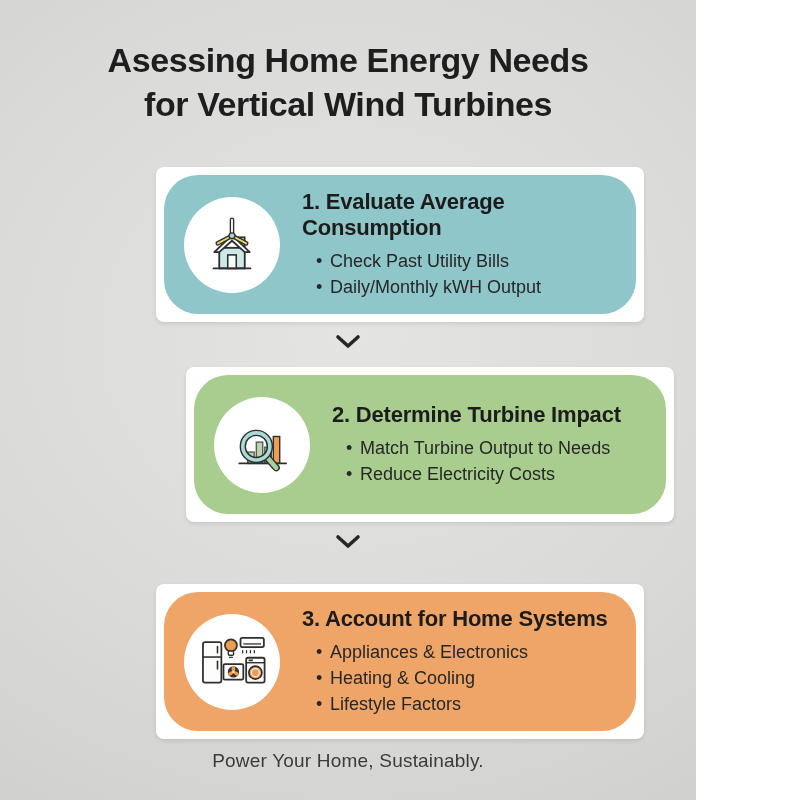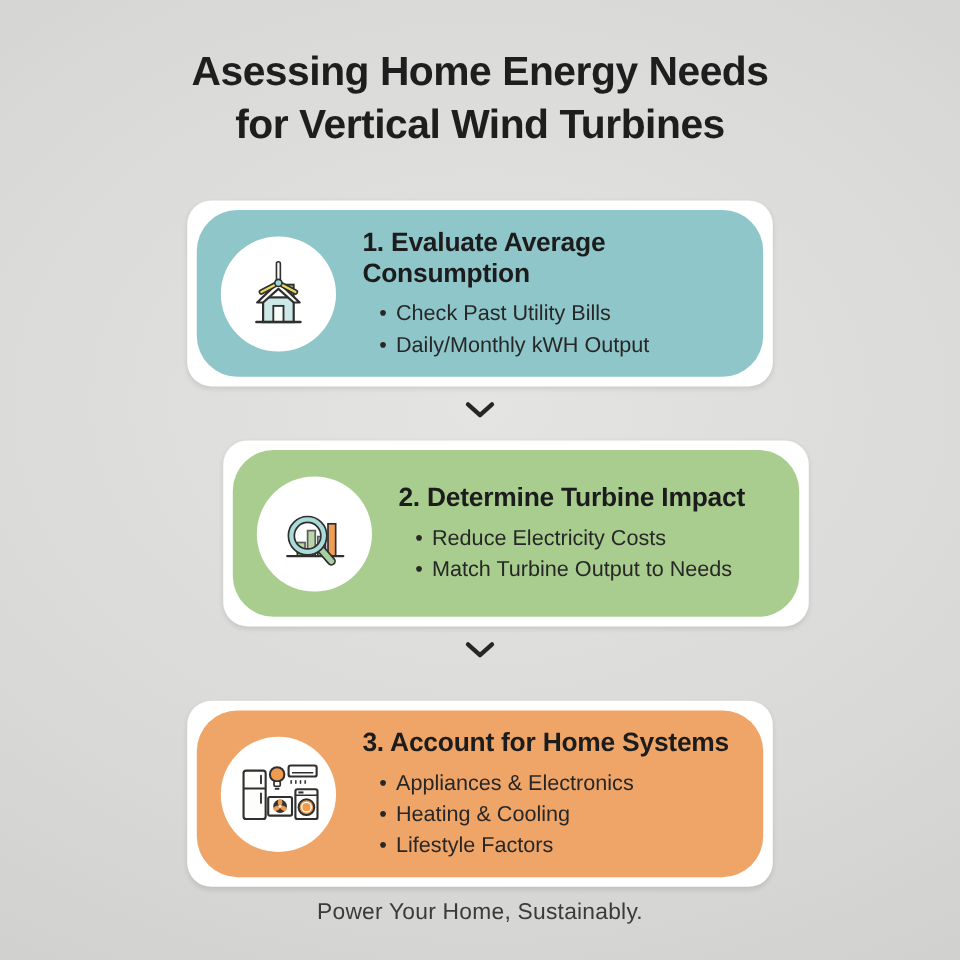--- a/index.html
+++ b/index.html
@@ -1,28 +1,28 @@
 <!DOCTYPE html>
 <html><head>
 <meta charset="utf-8">
 <style>
   html,body { margin:0; padding:0; }
   .stage {
-    position:relative; width:800px; height:800px; overflow:hidden;
+    position:relative; width:696px; height:800px; overflow:hidden;
     font-family:"Liberation Sans", sans-serif;
     background: radial-gradient(ellipse 120% 90% at 50% 42%, #e4e4e2 0%, #d9d9d7 50%, #c9c9c7 100%);
   }
   .title {
     position:absolute; top:38px; left:0; right:0;
     text-align:center; font-size:34px; font-weight:700; color:#1e1e1e;
     line-height:44px; letter-spacing:-0.4px;
   }
   .card {
     position:absolute; left:156px; width:488px; height:155px;
-    background:#ffffff; border-radius:20px; padding:8px; box-sizing:border-box;
+    background:#ffffff; border-radius:8px; padding:8px; box-sizing:border-box;
     box-shadow:0 2px 4px rgba(0,0,0,0.10);
   }
   .card-inner {
     width:100%; height:100%; border-radius:34px;
     display:flex; align-items:center;
   }
   .icon-circle {
     flex:none; width:96px; height:96px; margin-left:20px;
     border-radius:50%; background:#ffffff;
     display:flex; align-items:center; justify-content:center;
@@ -105,22 +105,22 @@
             <line x1="54" y1="64" x2="68" y2="80" stroke="#a8cfa0" stroke-width="6.5" stroke-linecap="round"></line>
             <circle cx="40" cy="50" r="19" fill="rgba(255,255,255,0.22)" stroke="#abdbd8" stroke-width="6.5"></circle>
             <circle cx="40" cy="50" r="22.6" fill="none" stroke="#2f2f2f" stroke-width="2"></circle>
             <circle cx="40" cy="50" r="15.6" fill="none" stroke="#2f2f2f" stroke-width="2"></circle>
           </svg>
         </span>
       </div>
       <div class="card-text">
         <div class="card-heading">2. Determine Turbine Impact</div>
         <ul class="bullets">
+          <li>Match Turbine Output to Needs</li>
           <li>Reduce Electricity Costs</li>
-          <li>Match Turbine Output to Needs</li>
         </ul>
       </div>
     </div>
   </div>
 
   <div class="arrow" style="top:533px;">
     <svg width="28" height="18" viewBox="0 0 28 18">
       <polyline points="4,4 14,13 24,4" fill="none" stroke="#262626" stroke-width="3.6" stroke-linecap="round" stroke-linejoin="round"></polyline>
     </svg>
   </div>

